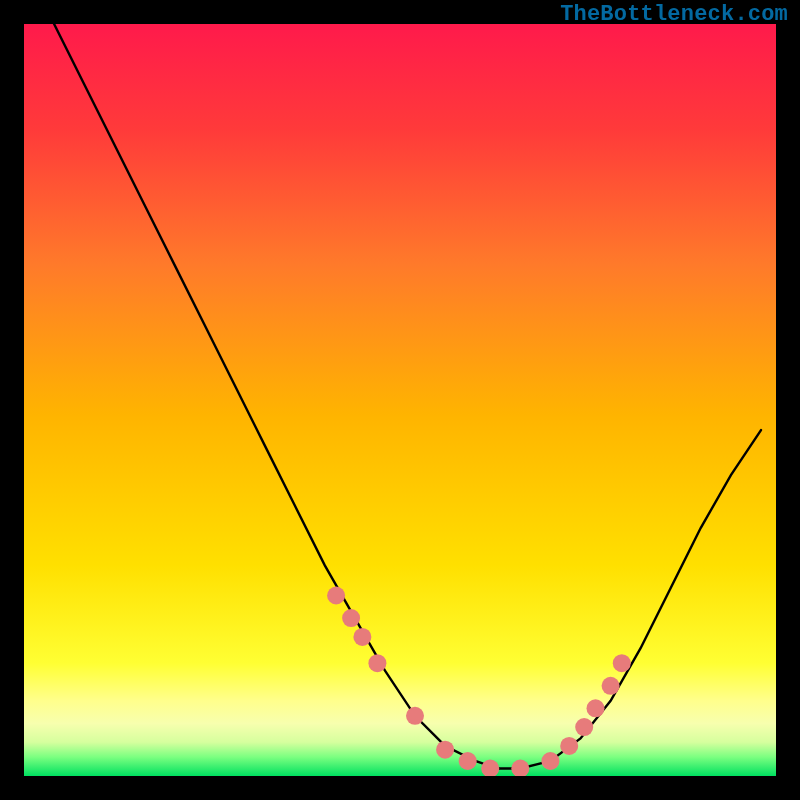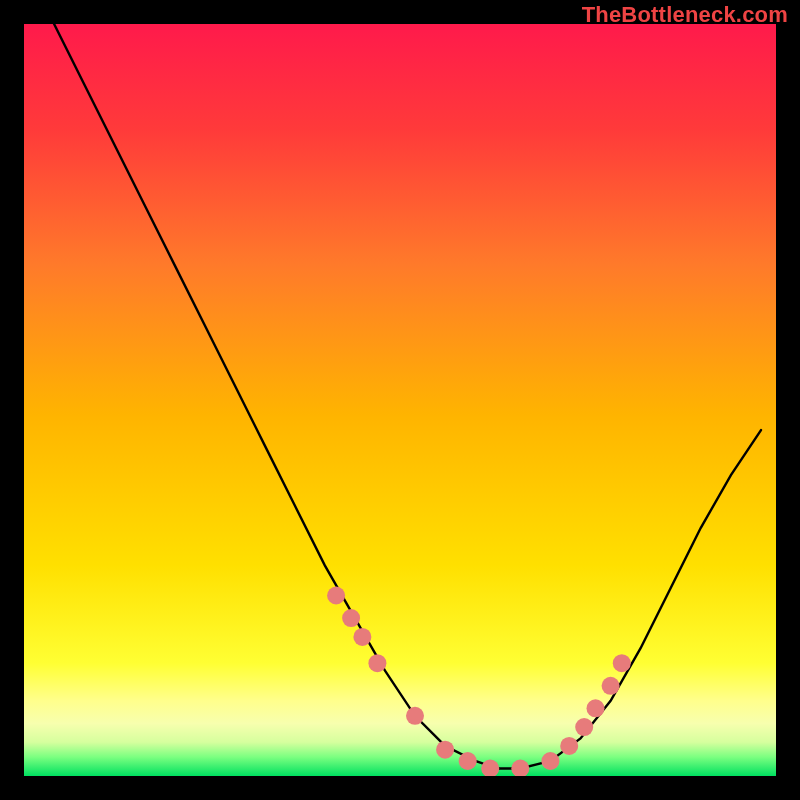--- a/index.html
+++ b/index.html
@@ -22,24 +22,24 @@
     position: absolute;
     left: 0;
     top: 0;
     width: 752px;
     height: 752px;
   }
   .watermark {
     position: absolute;
     top: 2px;
     right: 12px;
-    font-family: Liberation Sans, sans-serif;
+    font-family: Liberation Mono, monospace;
     font-size: 22px;
     font-weight: 600;
-    color: #ef4444;
+    color: #0369a1;
     letter-spacing: 0.2px;
   }
 </style>
 </head>
 <body>
 
 <div class="frame">
   <svg class="plot" viewBox="0 0 752 752">
     <defs>
       <linearGradient id="bg-grad" x1="0" y1="0" x2="0" y2="1">

